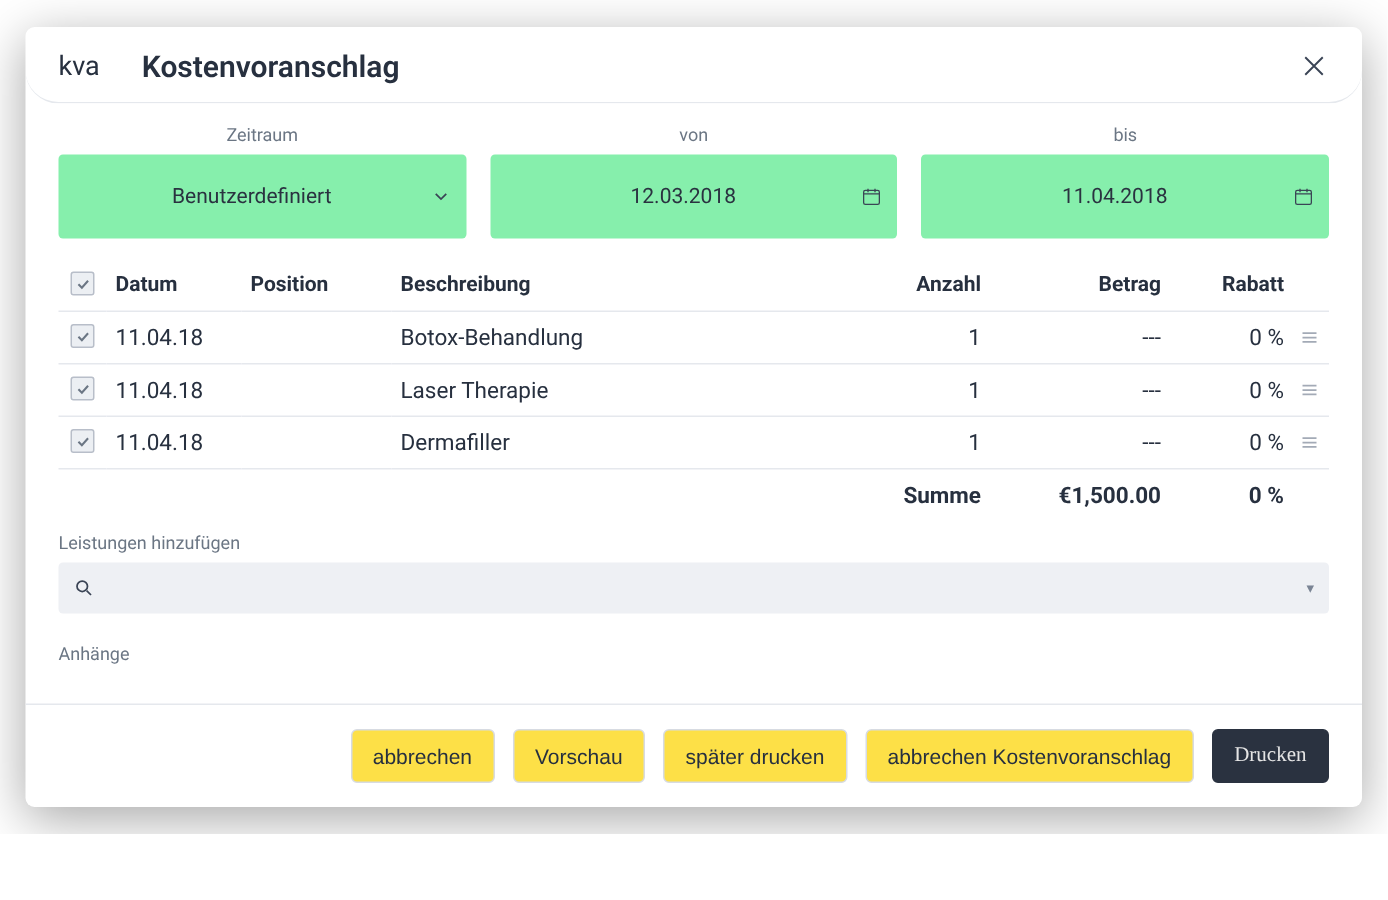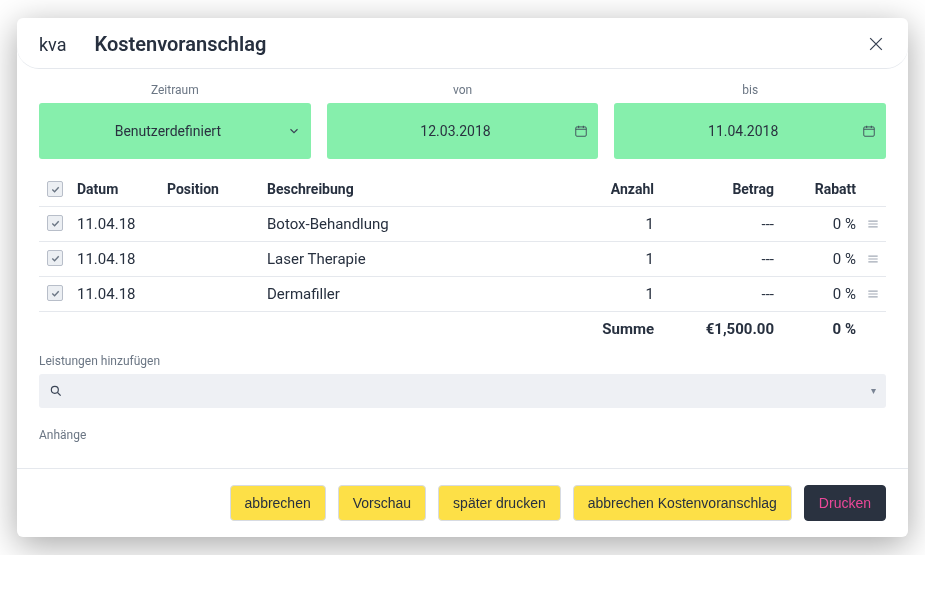--- a/index.html
+++ b/index.html
@@ -125,21 +125,22 @@
     border: 1px solid #d7dbe2;
     background: #fde047;
     color: #27303f;
     font-size: 14px;
     cursor: pointer;
     display:flex; align-items:center;
   }
   .btn.primary {
     background: #2a3240;
     border-color: #2a3240;
-    color: #ec4899;
+    color: #e5e5e5;
+    font-family: Liberation Serif, serif;
   }
   .chk {
     width: 16px; height: 16px;
     border: 1px solid #b8bec9;
     background: #eceff3;
     display:inline-flex; align-items:center; justify-content:center;
     border-radius:2px;
     cursor:pointer;
   }
   .chk svg { width:11px; height:11px; display:block; }

